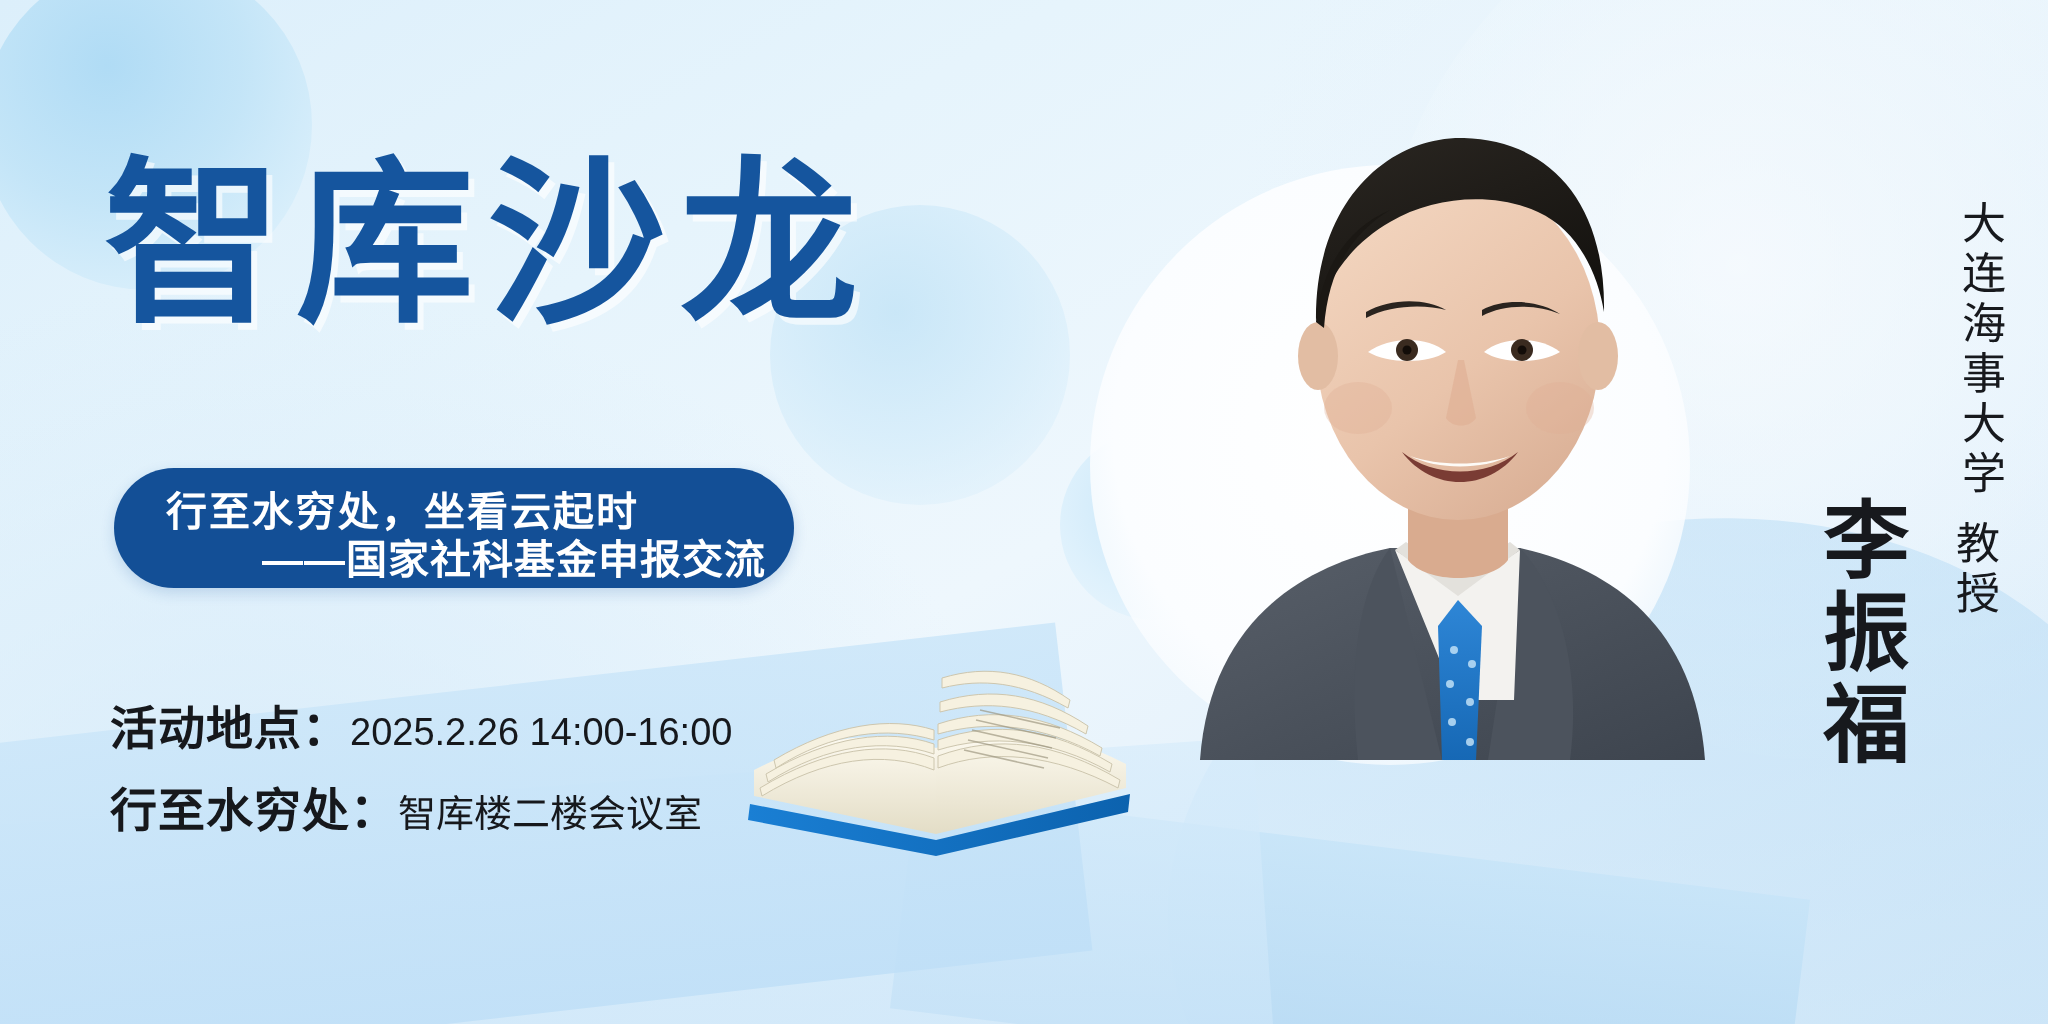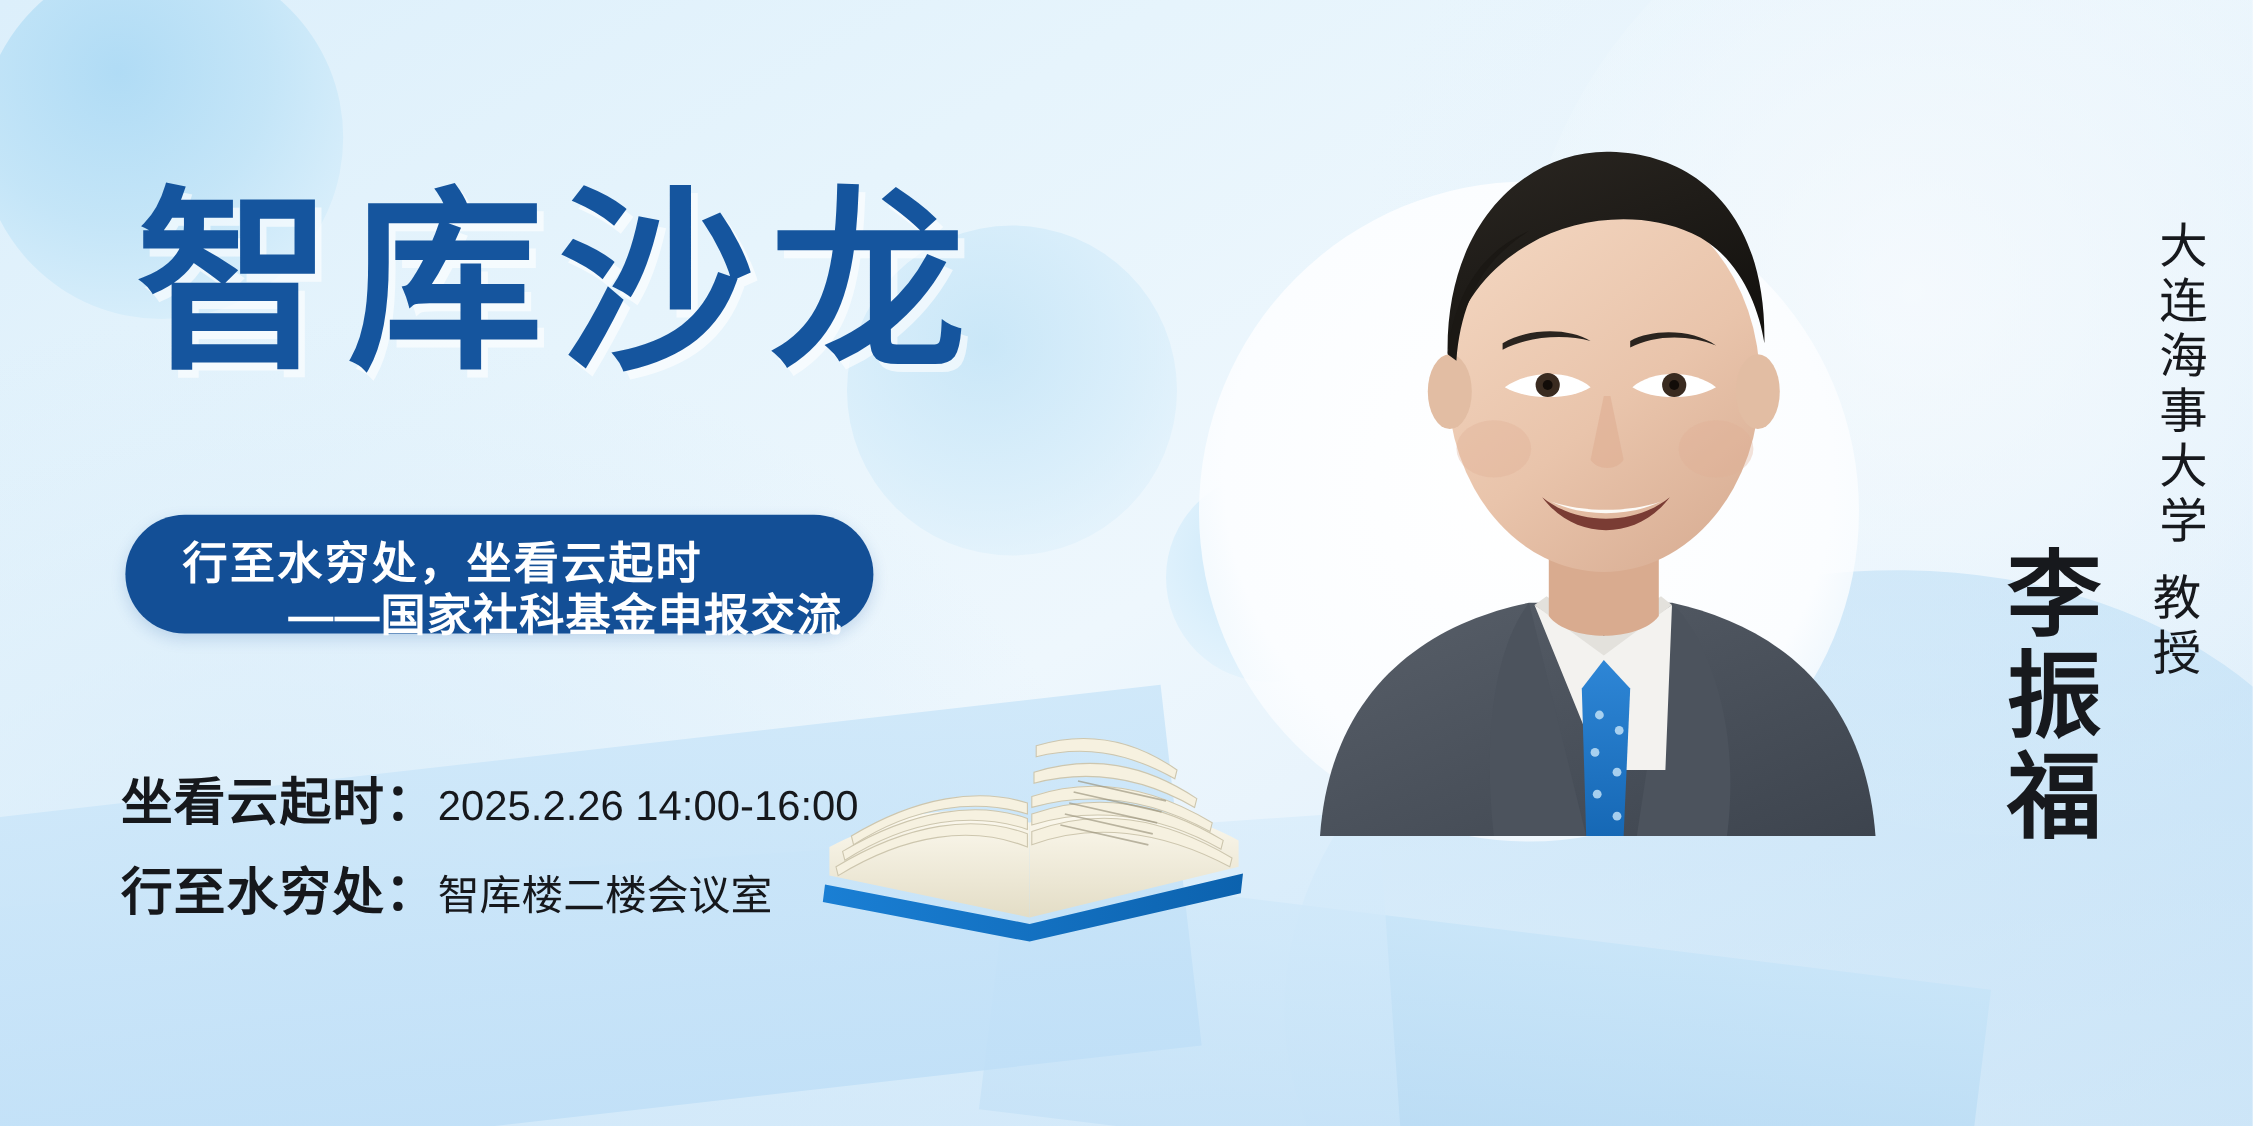--- a/index.html
+++ b/index.html
@@ -59,33 +59,32 @@
   }
   .ribbon-mid{
     left:900px;bottom:-40px;width:900px;height:220px;
     background:linear-gradient(180deg,rgba(198,228,248,.8),rgba(176,214,242,.75));
     transform:rotate(7deg);
   }
 
   
   #headline{
     position:absolute;left:104px;top:170px;
-    font-family:Liberation Serif, serif;
+    font-family:Liberation Mono, monospace;
     font-size:178px;line-height:1;font-weight:700;
     letter-spacing:14px;
     color:#15559e;
     text-shadow:6px 7px 0 rgba(255,255,255,.62);
     white-space:nowrap;
-    margin-left:20px;
   }
 
   
   #banner{
     position:absolute;left:114px;top:468px;
-    width:680px;height:108px;
+    width:680px;height:120px;
     background:#134f96;
     border-radius:60px;
     box-shadow:0 5px 14px rgba(21,85,158,.18);
   }
   #banner .bl1,#banner .bl2{
     position:absolute;left:0;right:28px;
     color:#ffffff;font-weight:700;
     font-family:"Liberation Sans","DejaVu Sans",sans-serif;
     white-space:nowrap;
   }
@@ -275,21 +274,21 @@
   </svg>
 
   <div id="headline">智库沙龙</div>
 
   <div id="banner">
     <div class="bl1">行至水穷处，坐看云起时</div>
     <div class="bl2">——国家社科基金申报交流</div>
   </div>
 
   <div class="info" id="info-time">
-    <span class="lbl">坐看云起时：</span><span class="val">2025.2.26 14:00-16:00</span>
+    <span class="lbl">活动地点：</span><span class="val">2025.2.26 14:00-16:00</span>
   </div>
   <div class="info" id="info-place">
     <span class="lbl">行至水穷处：</span><span class="val">智库楼二楼会议室</span>
   </div>
 
   <div class="vtext" id="v-university">大连海事大学</div>
   <div class="vtext" id="v-name">李振福</div>
   <div class="vtext" id="v-title">教授</div>
 
 </div>

